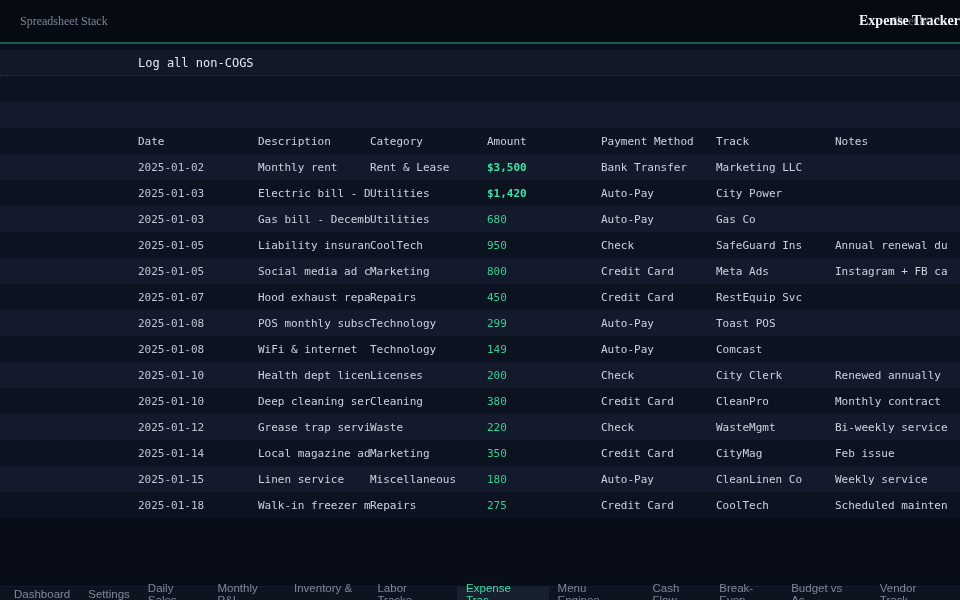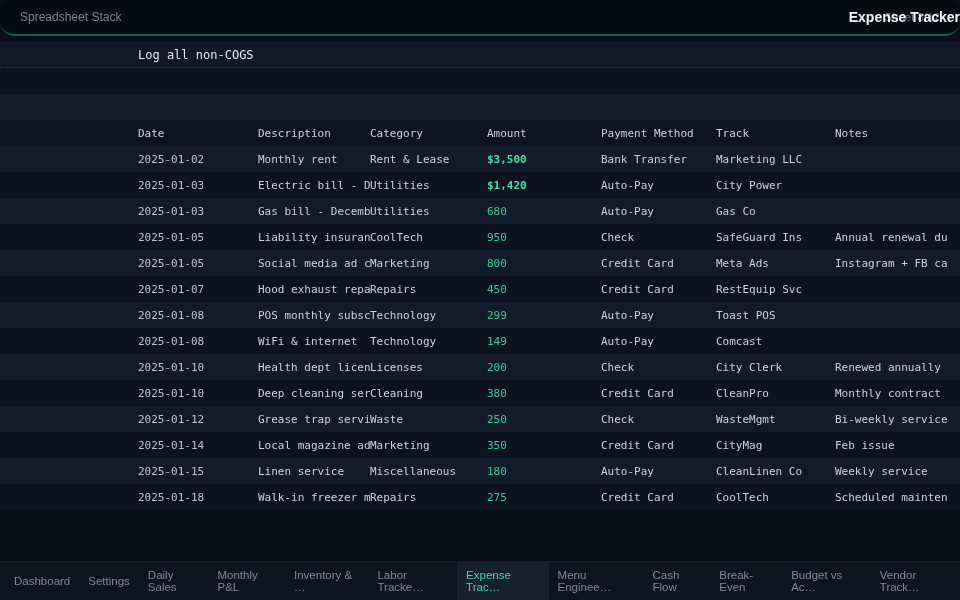--- a/index.html
+++ b/index.html
@@ -5,30 +5,29 @@
   * { margin: 0; padding: 0; box-sizing: border-box; }
   html, body { width: 960px; height: 600px; overflow: hidden; }
   body {
     background: #080d17;
     font-family: "DejaVu Sans Mono", monospace;
     position: relative;
   }
 
   
   .topbar {
-    height: 36px;
+    height: 44px;
     background: #060b13;
     border-bottom: 2px solid #1d5a4e;
     display: flex;
     align-items: center;
     justify-content: space-between;
     padding: 0 20px;
     position: relative;
-    font-family: Liberation Sans, sans-serif;
-    border-radius: 15px;
+    font-family: Liberation Serif, serif;
   }
   .app-name { color: #7b8494; font-size: 12px; }
   .sheet-title {
     position: absolute; left: 0; right: 0; text-align: right;
     color: #f1f4f8; font-size: 14px; font-weight: bold;
     pointer-events: none;
   }
   .sheet-indicator { color: #67707f; font-size: 11.5px; }
 
   
@@ -80,21 +79,21 @@
   .header-row { background: #0d1322; color: #ccd2de; }
   .cell { overflow: hidden; text-overflow: clip; padding-right: 6px; }
   .cell-amount { color: #33d096; }
   .cell-amount.bold { color: #3fe2a7; font-weight: bold; }
   .cell-date { color: #bdc4d1; }
 
   
   .tabbar {
     position: absolute;
     left: 0; right: 0; bottom: 0;
-    height: 39px;
+    height: 14px;
     background: #0d141f;
     border-top: 1px solid #141d2b;
     display: flex;
     align-items: stretch;
     padding-left: 5px;
     font-family: "Liberation Sans", sans-serif;
     font-size: 11.5px;
     margin-top: 20px;
   }
   .tab {
@@ -238,21 +237,21 @@
         <div class="cell cell-amount">380</div>
         <div class="cell ">Credit Card</div>
         <div class="cell ">CleanPro</div>
         <div class="cell ">Monthly contract</div>
       </div>
       <div class="row row-light">
         <div class="cell "></div>
         <div class="cell cell-date">2025-01-12</div>
         <div class="cell ">Grease trap servi</div>
         <div class="cell ">Waste</div>
-        <div class="cell cell-amount">250</div>
+        <div class="cell cell-amount">220</div>
         <div class="cell ">Check</div>
         <div class="cell ">WasteMgmt</div>
         <div class="cell ">Bi-weekly service</div>
       </div>
       <div class="row row-dark">
         <div class="cell "></div>
         <div class="cell cell-date">2025-01-14</div>
         <div class="cell ">Local magazine ad</div>
         <div class="cell ">Marketing</div>
         <div class="cell cell-amount">350</div>

